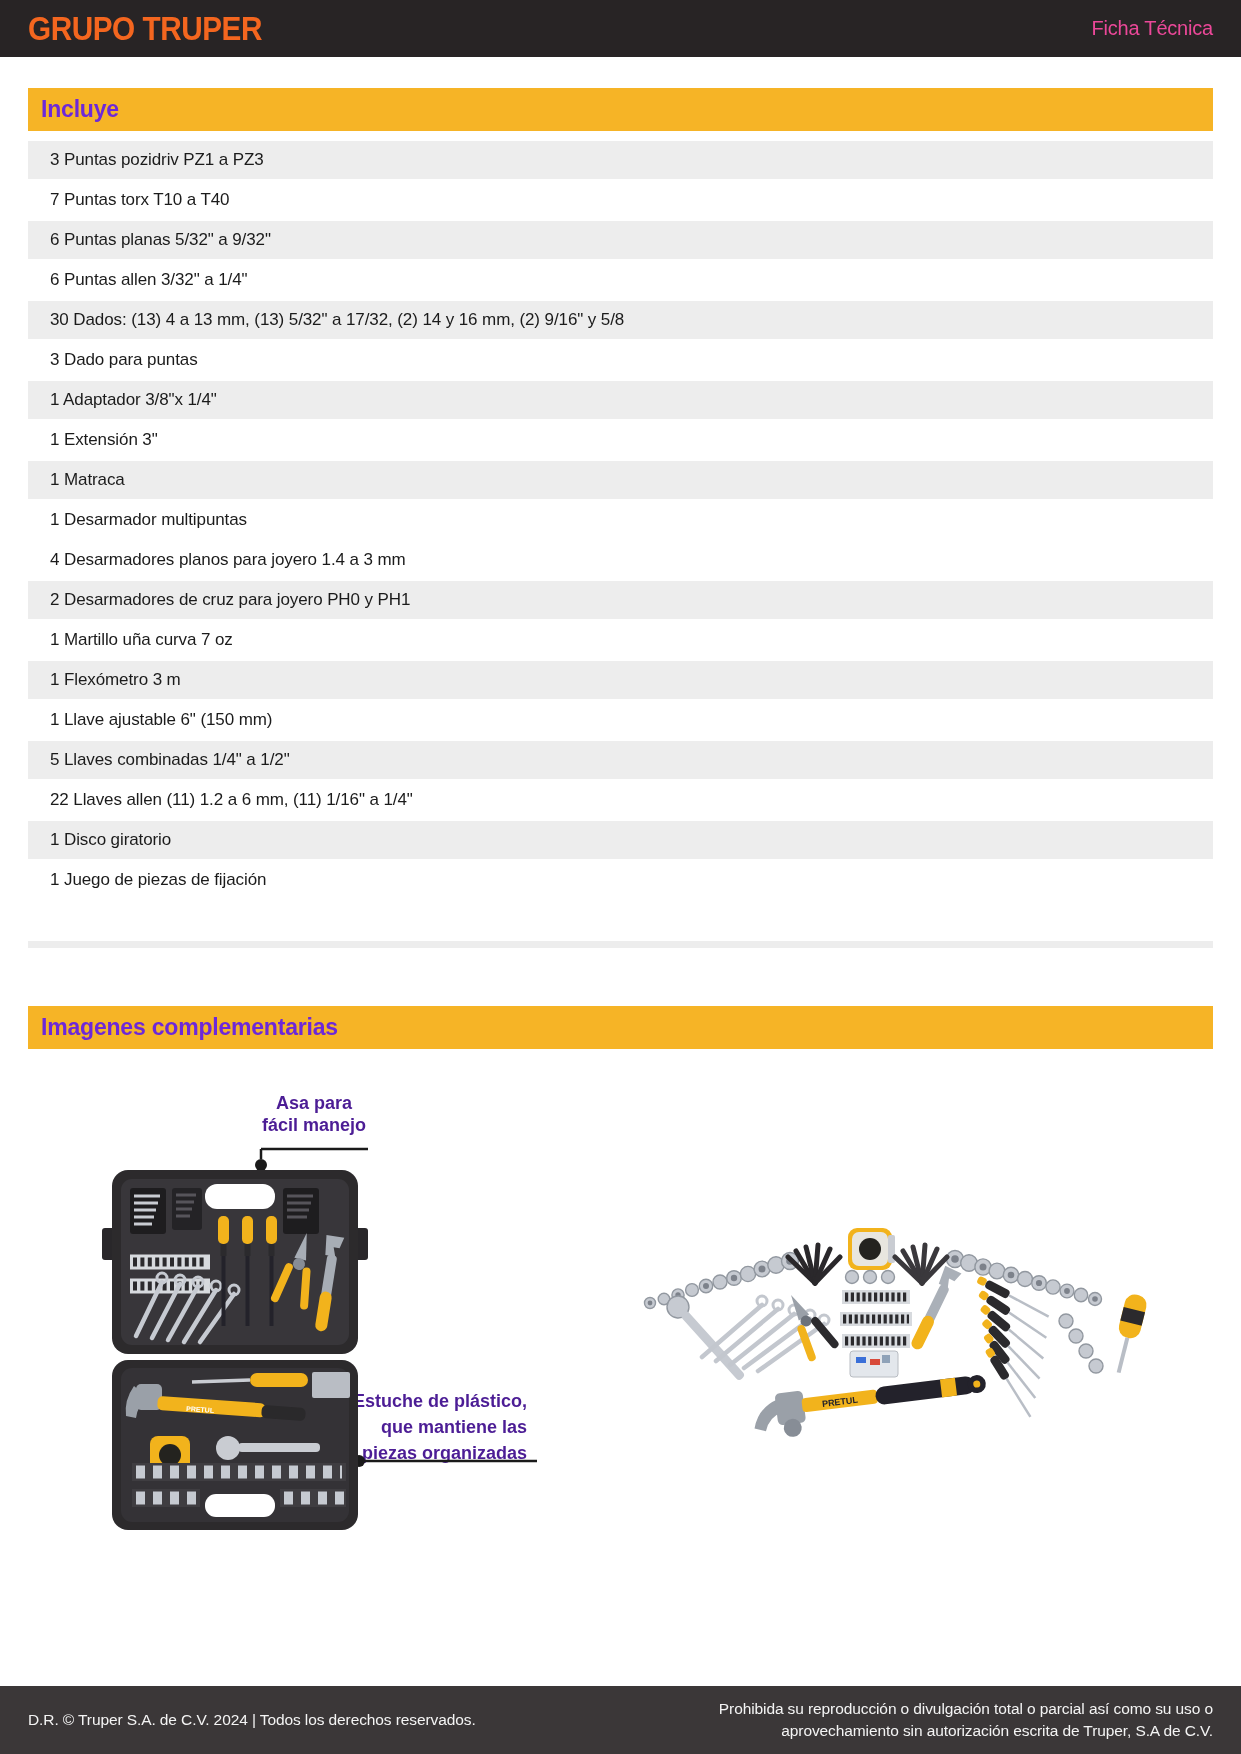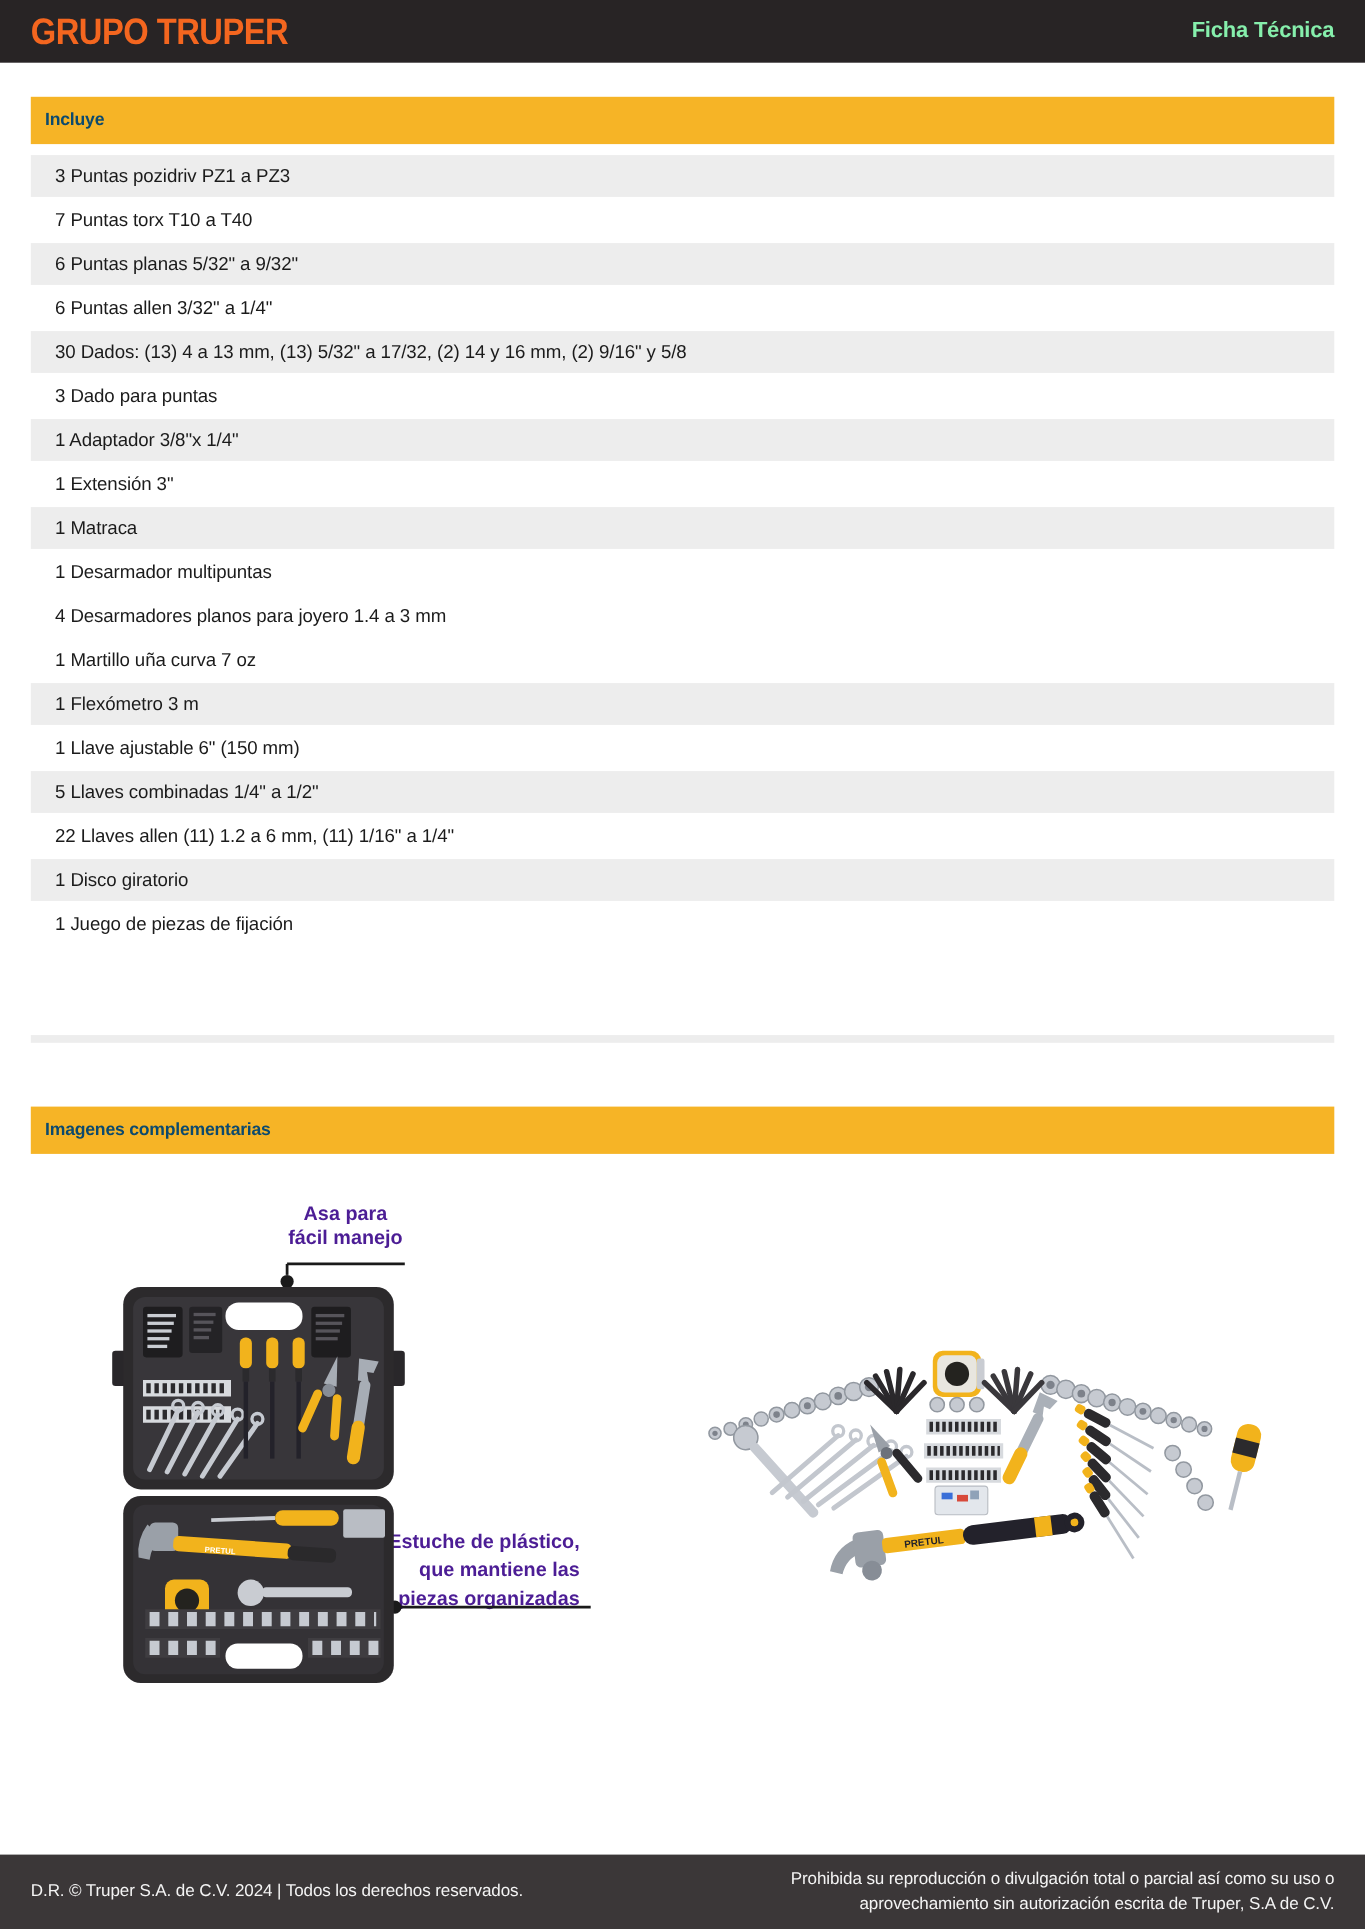--- a/index.html
+++ b/index.html
@@ -5,26 +5,26 @@
   html,body{margin:0;padding:0;background:#ffffff;}
   .page{position:relative;width:1241px;height:1754px;background:#ffffff;overflow:hidden;
         font-family:"Liberation Sans", sans-serif;color:#1c1c1c;}
 
   
   .top-bar{position:absolute;top:0;left:0;width:1241px;height:57px;background:#282425;
            display:flex;align-items:center;justify-content:space-between;
            padding:0 28px;box-sizing:border-box;}
   .brand{color:#F4661F;font-size:31px;font-weight:700;letter-spacing:-0.5px;
          transform:scale(0.96,1.08);transform-origin:left center;white-space:nowrap;}
-  .doc-type{color:#86efac;font-size:20px;font-weight:700;letter-spacing:-0.2px;}
+  .doc-type{color:#ec4899;font-size:20px;font-weight:400;letter-spacing:-0.2px;}
 
   
   .section-bar{position:absolute;left:28px;width:1185px;height:43px;background:#F6B426;
                display:flex;align-items:center;padding-left:13px;box-sizing:border-box;}
-  .section-bar span{color:#0c4a6e;font-size:16px;font-weight:700;letter-spacing:-0.2px;}
+  .section-bar span{color:#6d28d9;font-size:23px;font-weight:700;letter-spacing:-0.2px;}
   .bar-incluye{top:88px;}
   .bar-imagenes{top:1006px;}
 
   
   .list{position:absolute;left:28px;top:141px;width:1185px;}
   .row{height:38px;margin-bottom:2px;display:flex;align-items:center;
        padding-left:22px;box-sizing:border-box;font-size:17px;color:#1b1b1b;
        letter-spacing:-0.1px;background:#ffffff;}
   .row.alt{background:#EDEDED;}
   .list-end-strip{position:absolute;left:28px;top:941px;width:1185px;height:7px;background:#EDEDED;}
@@ -65,20 +65,21 @@
       <div class="row">7 Puntas torx T10 a T40</div>
       <div class="row alt">6 Puntas planas 5/32" a 9/32"</div>
       <div class="row">6 Puntas allen 3/32" a 1/4"</div>
       <div class="row alt">30 Dados: (13) 4 a 13 mm, (13) 5/32" a 17/32, (2) 14 y 16 mm, (2) 9/16" y 5/8</div>
       <div class="row">3 Dado para puntas</div>
       <div class="row alt">1 Adaptador 3/8"x 1/4"</div>
       <div class="row">1 Extensión 3"</div>
       <div class="row alt">1 Matraca</div>
       <div class="row">1 Desarmador multipuntas</div>
       <div class="row">4 Desarmadores planos para joyero 1.4 a 3 mm</div>
+      <div class="row alt">2 Desarmadores de cruz para joyero PH0 y PH1</div>
       <div class="row">1 Martillo uña curva 7 oz</div>
       <div class="row alt">1 Flexómetro 3 m</div>
       <div class="row">1 Llave ajustable 6" (150 mm)</div>
       <div class="row alt">5 Llaves combinadas 1/4" a 1/2"</div>
       <div class="row">22 Llaves allen (11) 1.2 a 6 mm, (11) 1/16" a 1/4"</div>
       <div class="row alt">1 Disco giratorio</div>
       <div class="row">1 Juego de piezas de fijación</div>
     </div>
   <div class="list-end-strip"></div>
 

